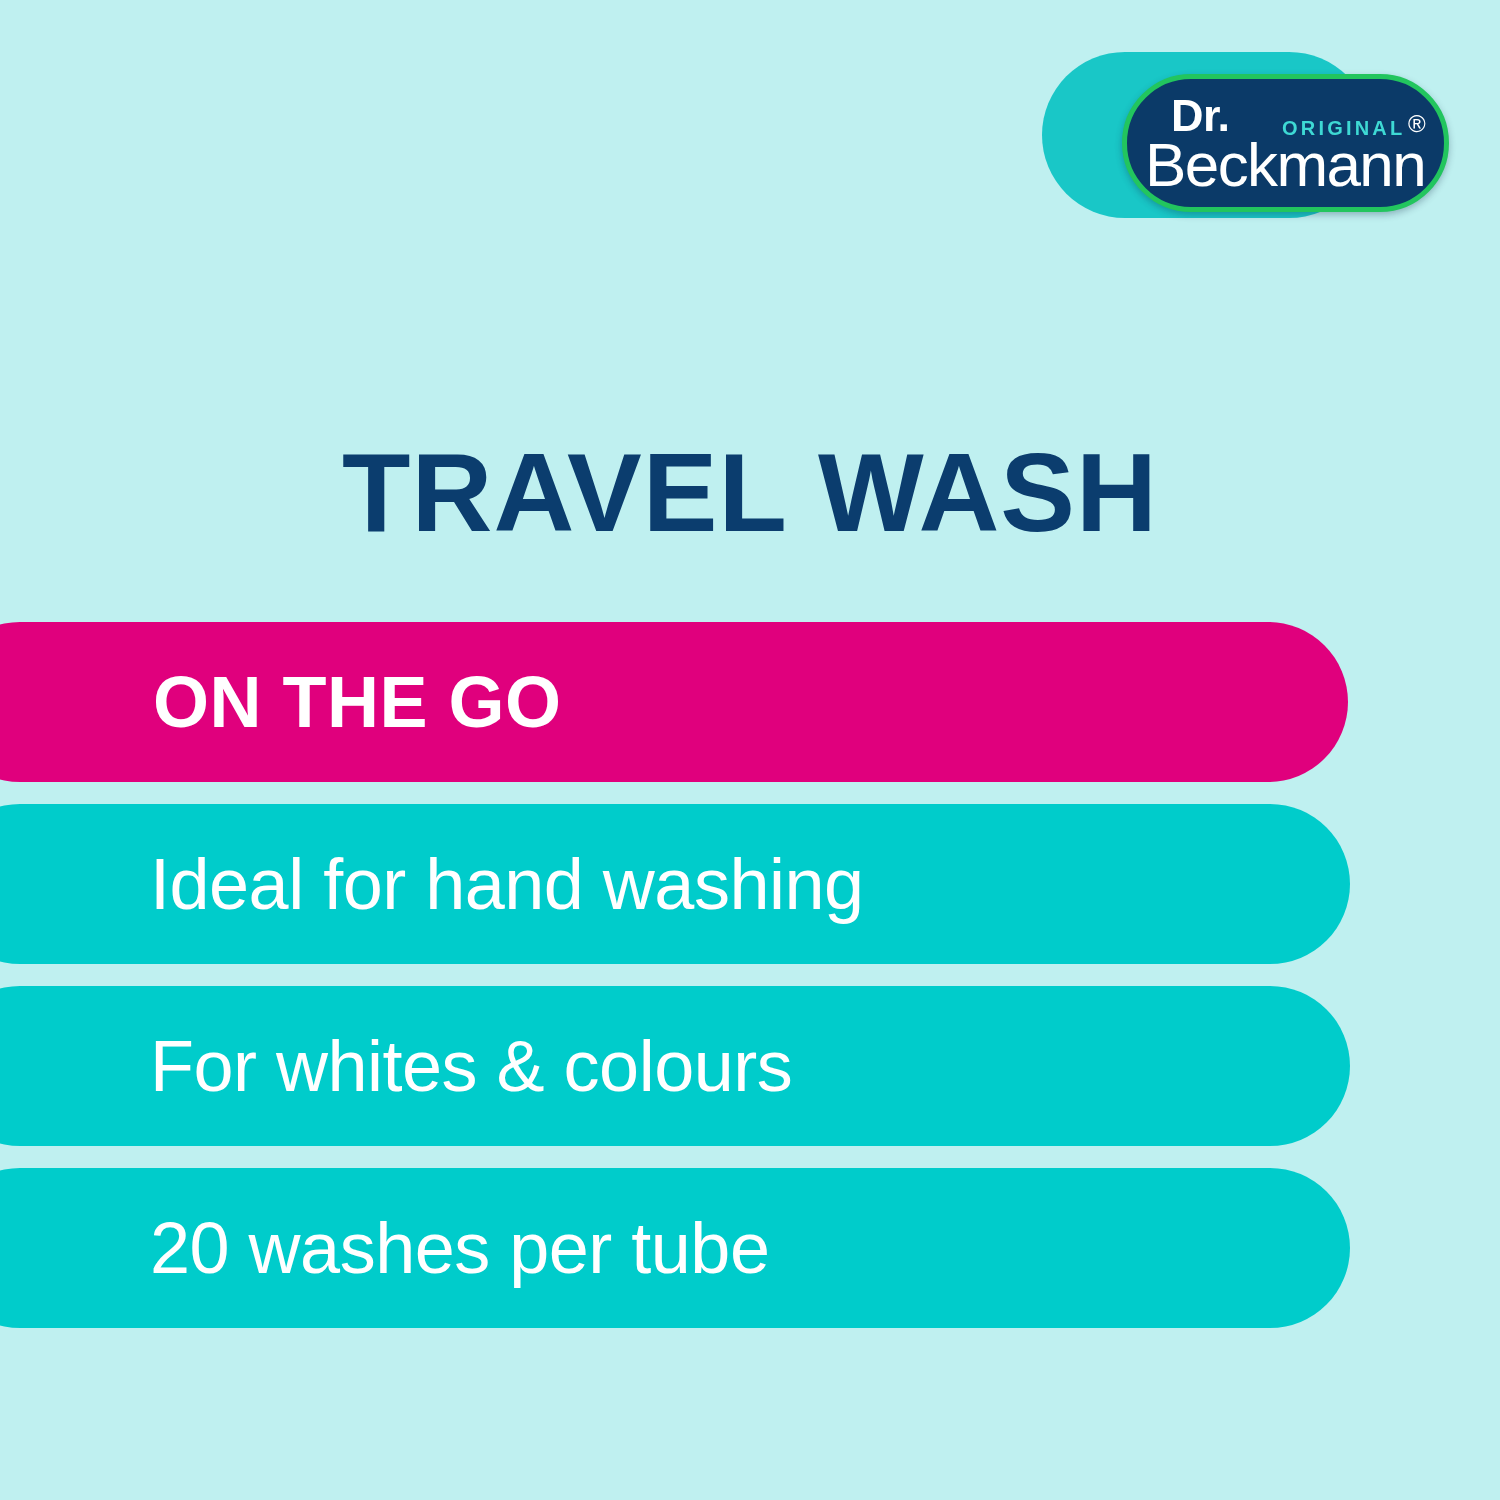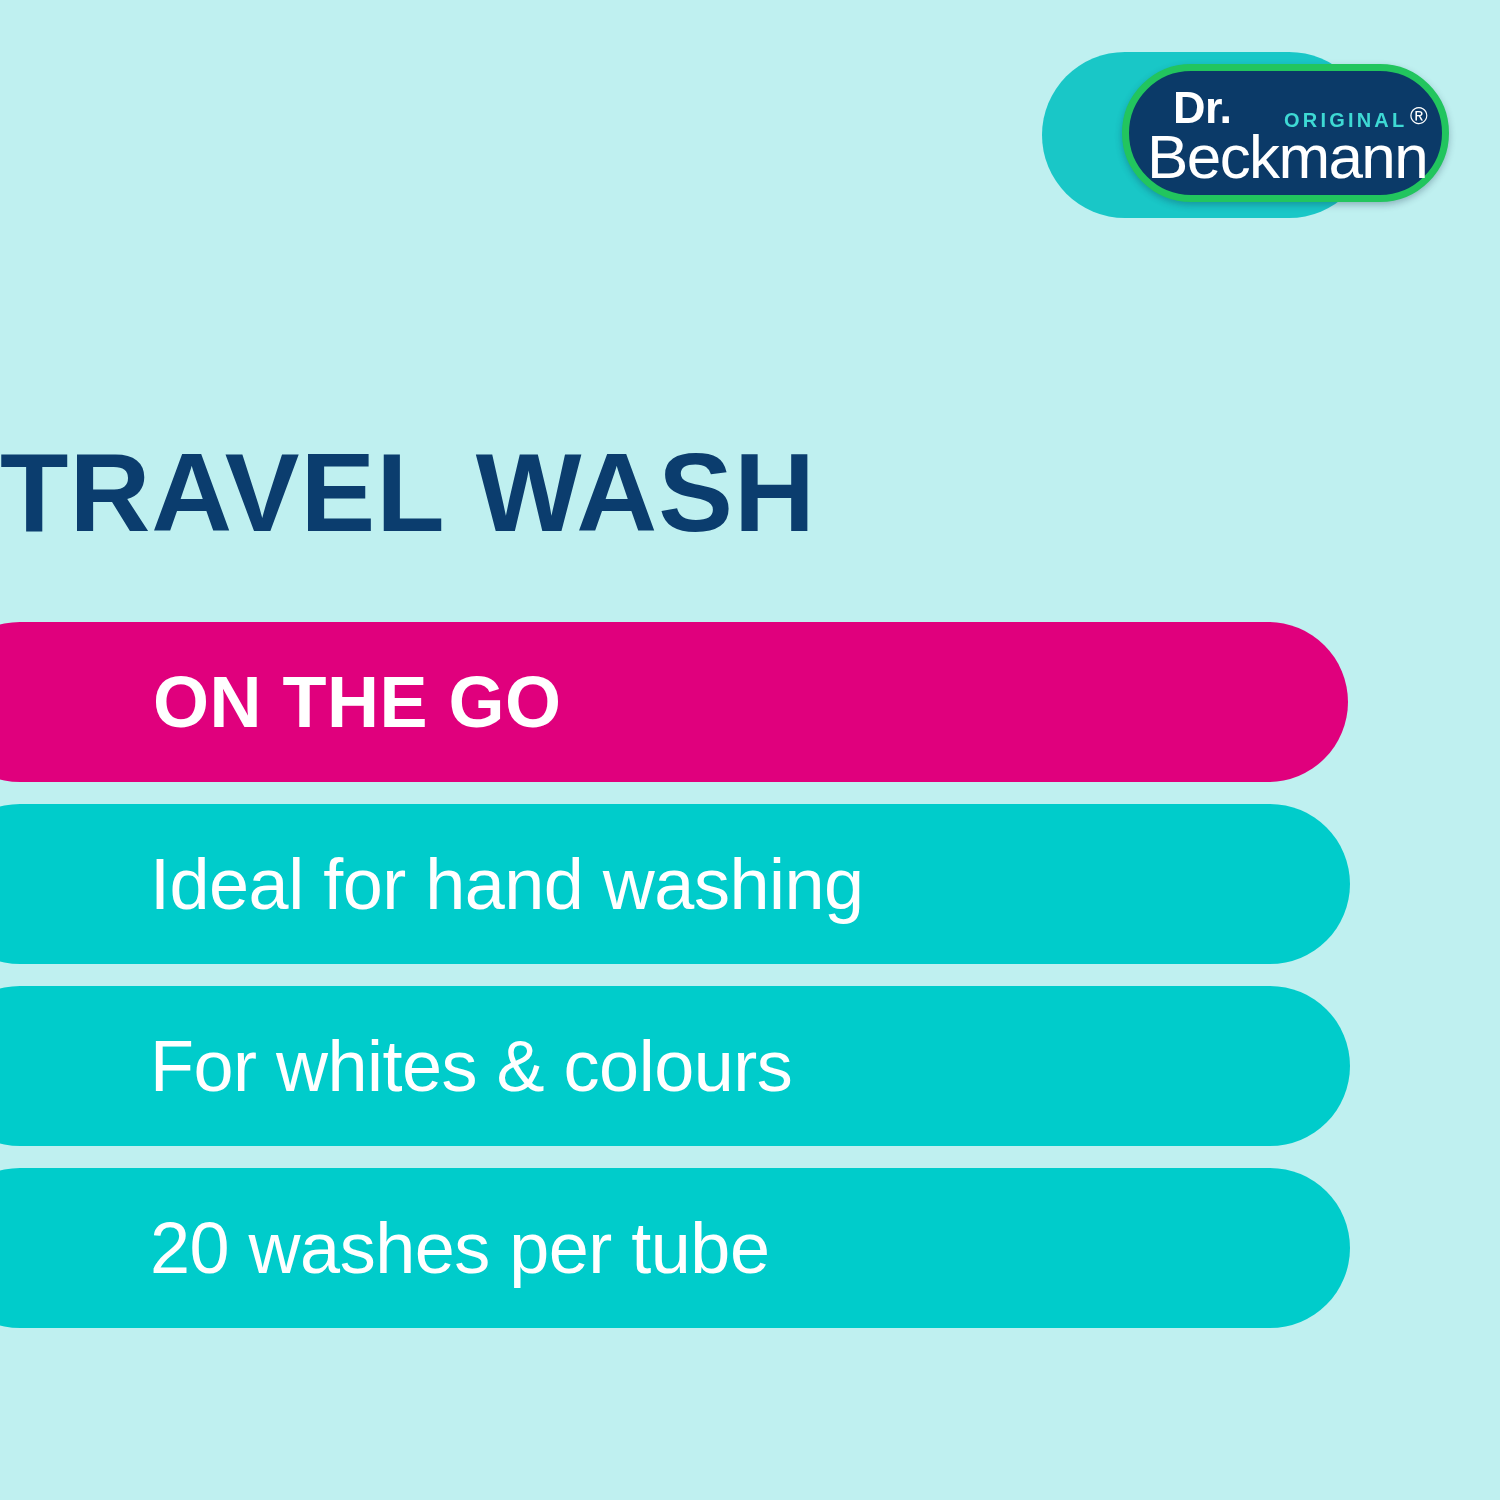--- a/index.html
+++ b/index.html
@@ -33,26 +33,26 @@
     left: 0;
     top: 0;
     width: 330px;
     height: 166px;
     background: #19C7C7;
     border-radius: 83px;
   }
   .logo-pill {
     position: absolute;
     left: 80px;
-    top: 12px;
+    top: 22px;
     width: 327px;
     height: 138px;
     background: #0B3A68;
     border-radius: 69px;
-    border: 7px solid #22c55e;
+    border: 5px solid #22c55e;
     box-sizing: border-box;
     box-shadow: 0 3px 7px rgba(20,40,70,0.30);
   }
   .logo-dr {
     position: absolute;
     left: 44px;
     top: 14px;
     color: #FFFFFF;
     font-size: 45px;
     font-weight: bold;
@@ -89,21 +89,21 @@
     line-height: 1;
     white-space: nowrap;
   }
 
   
   .title {
     position: absolute;
     left: 0;
     top: 437px;
     width: 1500px;
-    text-align: left;
+    text-align: center;
     color: #0B3D6E;
     font-size: 112px;
     font-weight: bold;
     letter-spacing: 1px;
     line-height: 1;
     white-space: nowrap;
   }
 
   
   .bar {

